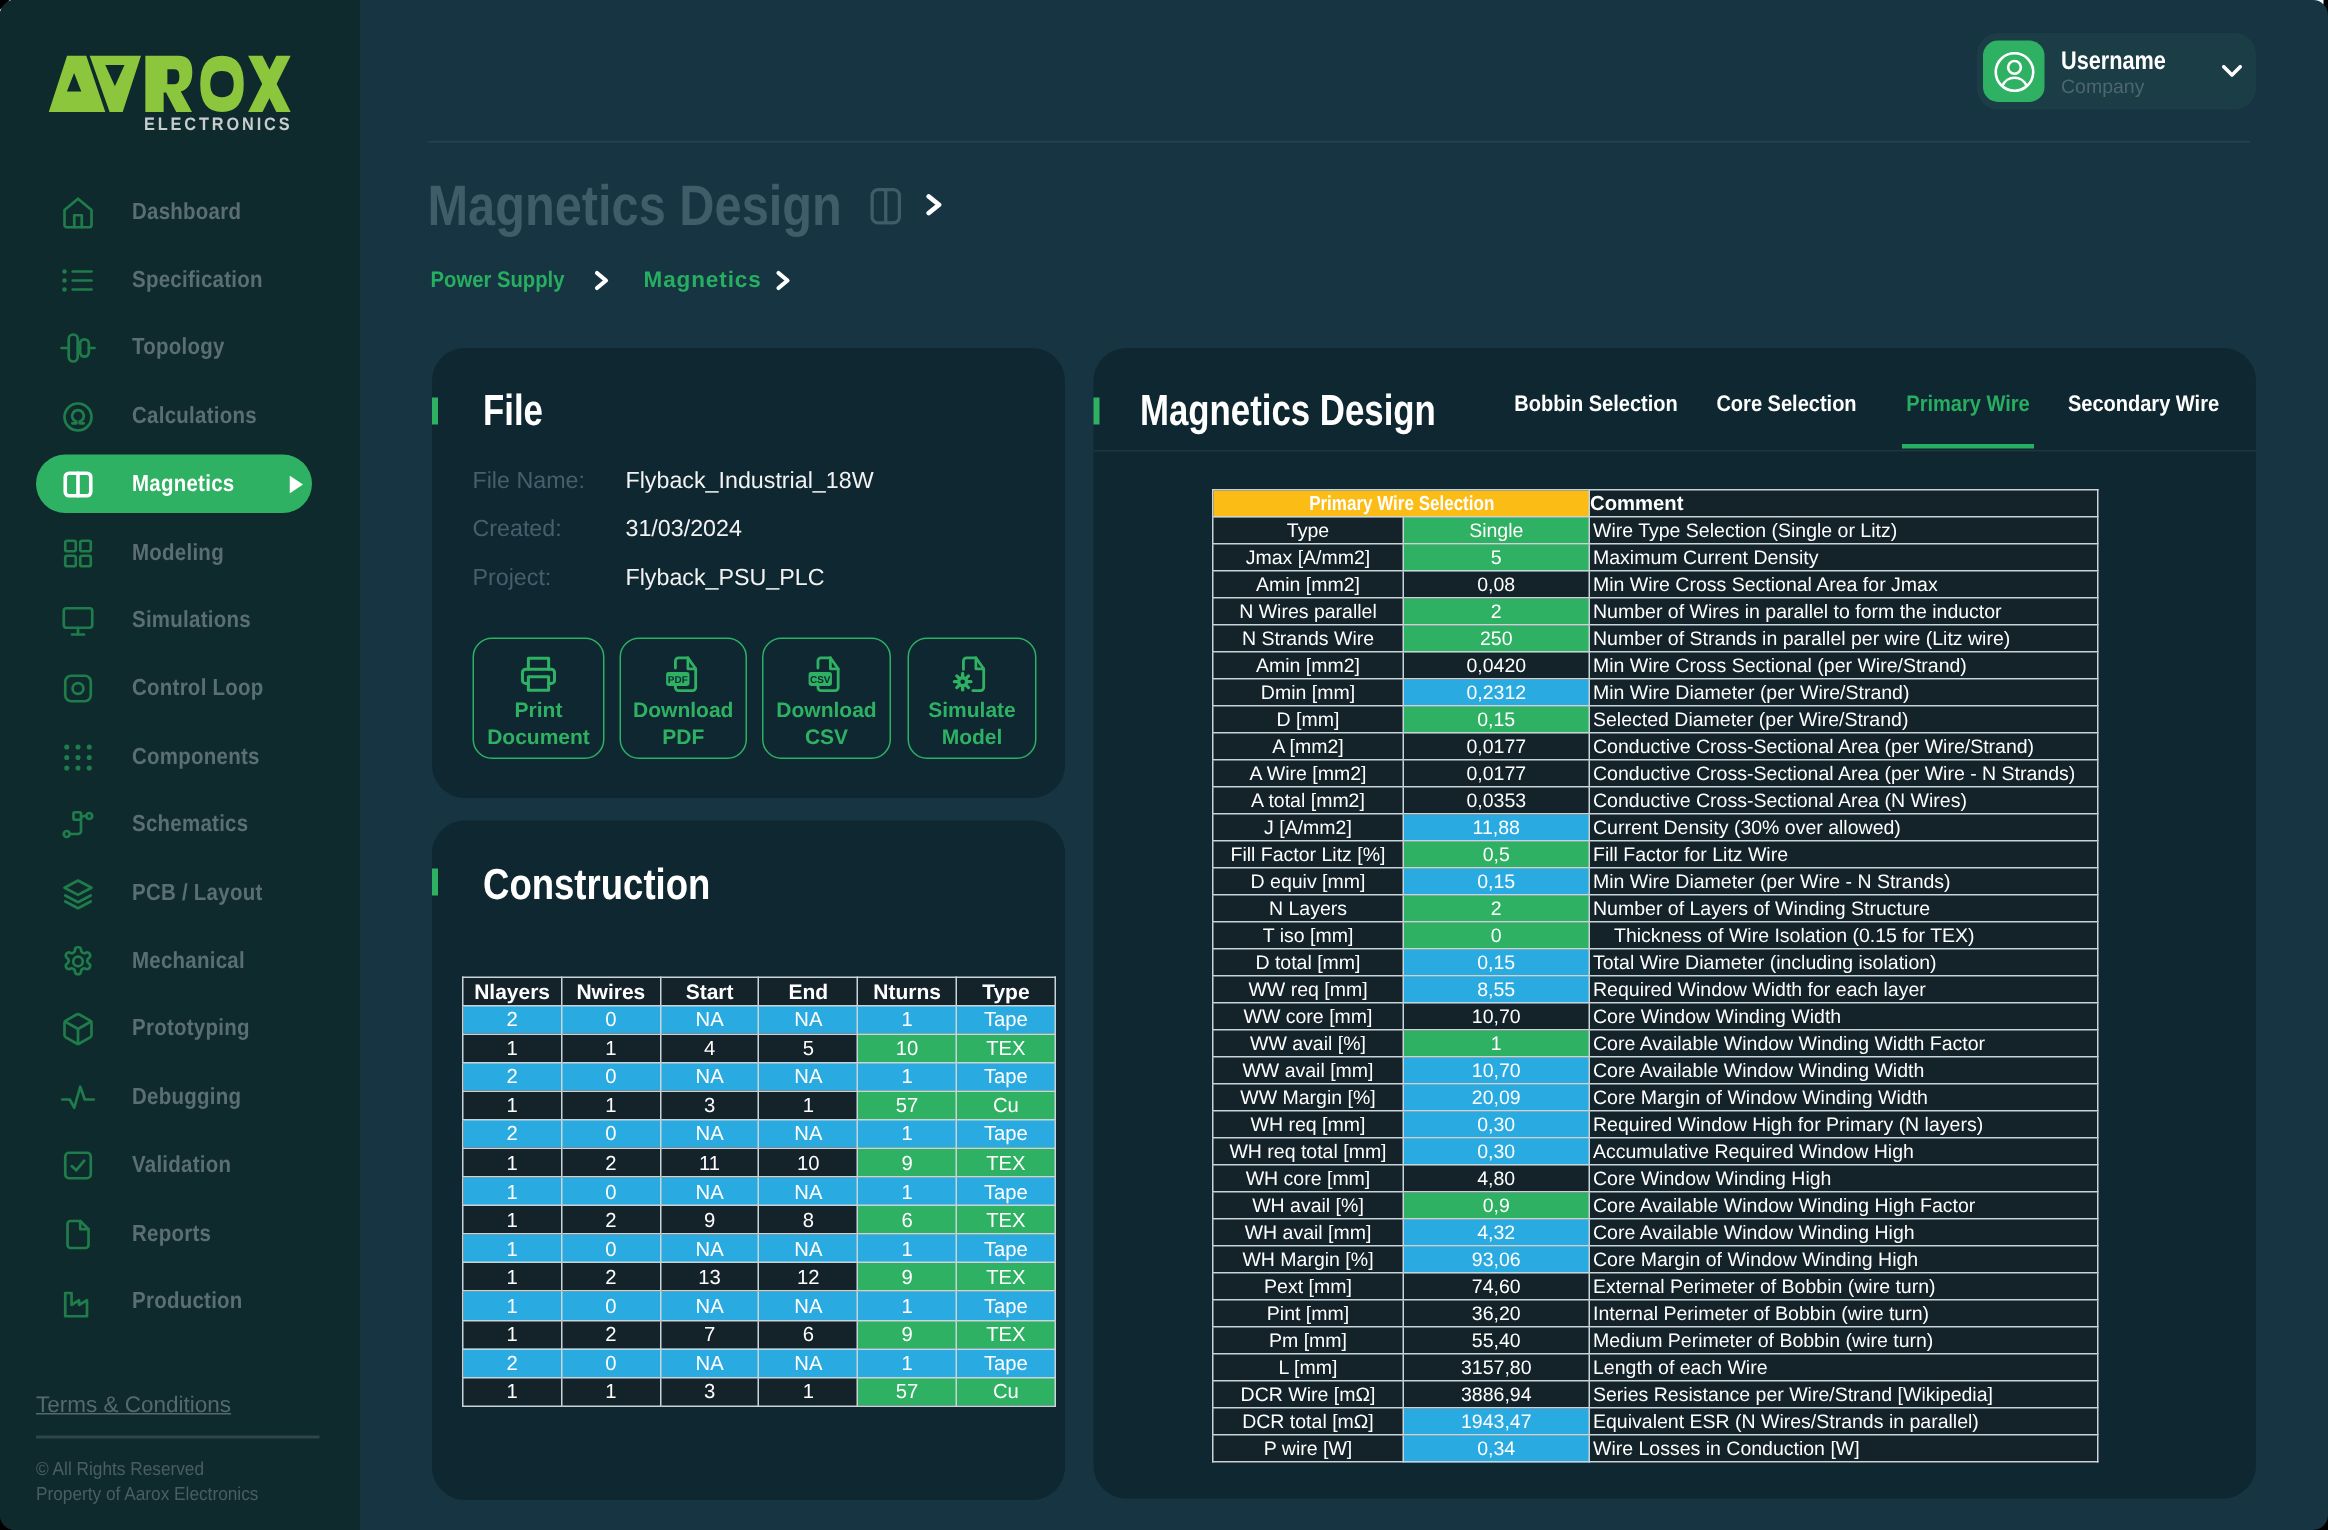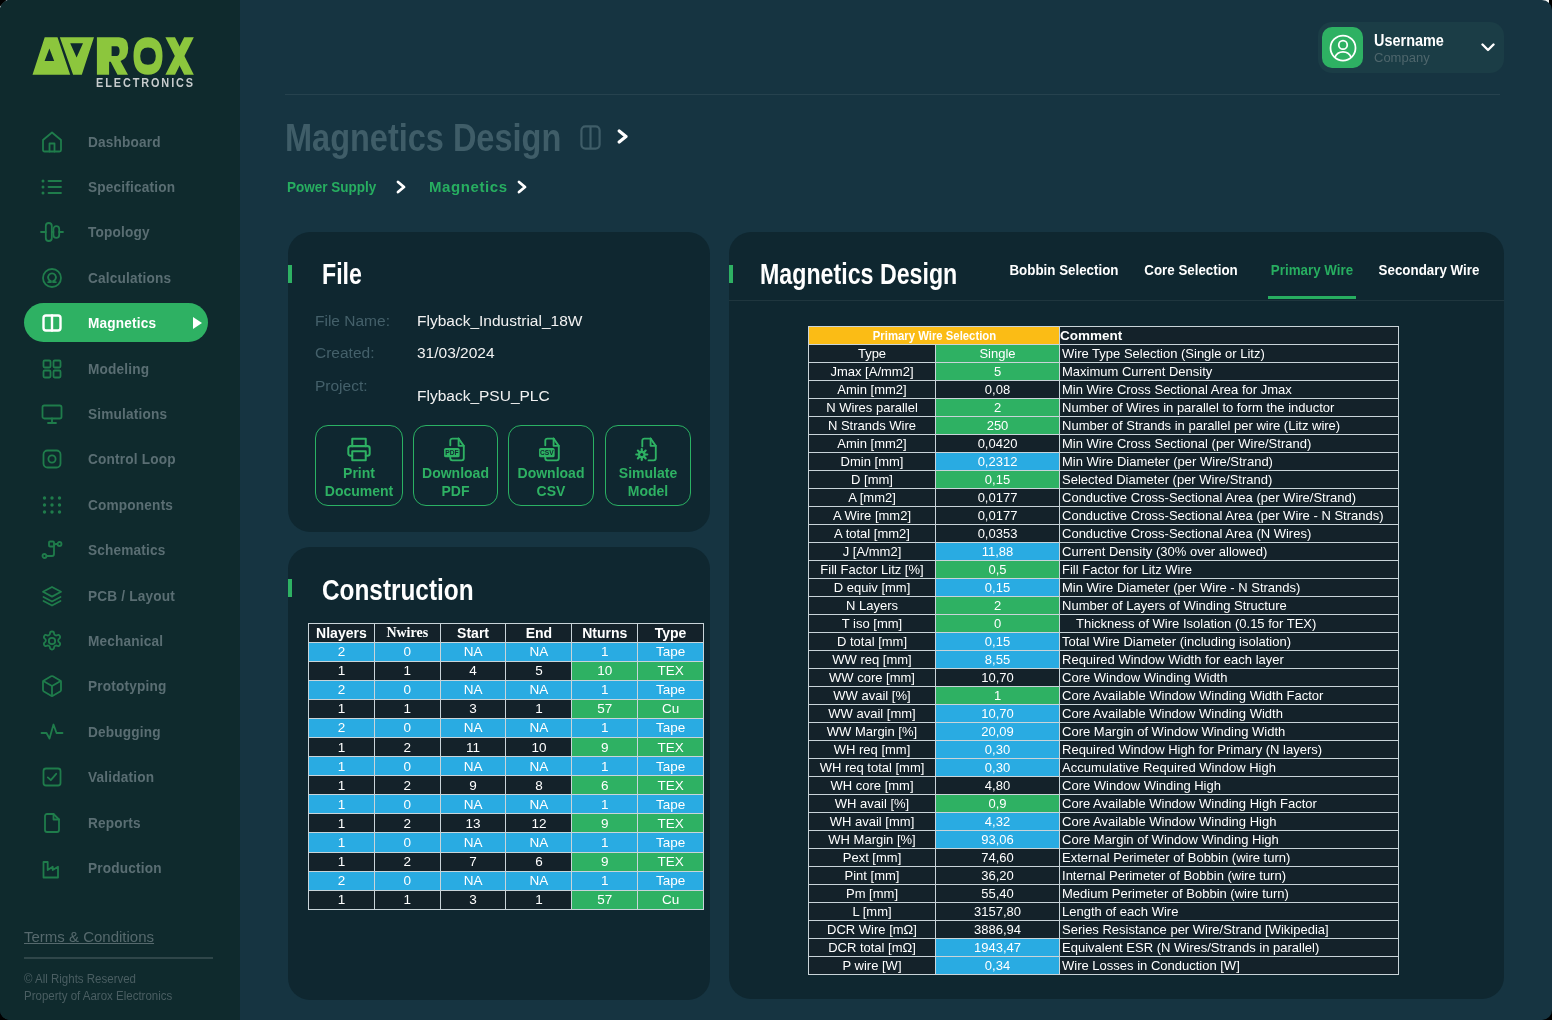--- a/index.html
+++ b/index.html
@@ -223,21 +223,21 @@
       <polyline points="2,2 8,7 2,12"></polyline>
     </svg>
 <div class="card" style="left:288px;top:232px;width:422px;height:300px;">
 <div class="accent" style="top:33px;"></div>
 <div class="ctitle" style="left:34px;top:26px;font-size:29px;transform:scaleX(.8);transform-origin:left top;">File</div>
 <div style="position:absolute;left:27px;top:80px;color:#44606A;font-size:15.5px;">File Name:</div>
 <div style="position:absolute;left:129px;top:80px;color:#F2F2F2;font-size:15.5px;">Flyback_Industrial_18W</div>
 <div style="position:absolute;left:27px;top:112px;color:#44606A;font-size:15.5px;">Created:</div>
 <div style="position:absolute;left:129px;top:112px;color:#F2F2F2;font-size:15.5px;">31/03/2024</div>
 <div style="position:absolute;left:27px;top:145px;color:#44606A;font-size:15.5px;">Project:</div>
-<div style="position:absolute;left:129px;top:155px;color:#F2F2F2;font-size:15.5px;">Flyback_PSU_PLC</div>
+<div style="position:absolute;left:129px;top:145px;color:#F2F2F2;font-size:15.5px;">Flyback_PSU_PLC</div>
 <div style="position:absolute;left:27px;top:193px;width:88px;height:81px;border:1.5px solid #2AB163;border-radius:13px;">
         <div style="position:absolute;left:50%;top:10px;transform:translateX(-50%);"><svg width="27" height="27" viewBox="0 0 24 24" fill="none" stroke="#2EB163" stroke-width="1.8" stroke-linecap="round" stroke-linejoin="round">
             <polyline points="6 9 6 2.5 18 2.5 18 9"></polyline>
             <path d="M6 17.5H4.5a2 2 0 0 1-2-2V11a2 2 0 0 1 2-2h15a2 2 0 0 1 2 2v4.5a2 2 0 0 1-2 2H18"></path>
             <rect x="6" y="13.5" width="12" height="8"></rect>
           </svg></div>
         <div style="position:absolute;left:0;top:39px;width:100%;text-align:center;color:#2EB163;font-size:14px;font-weight:bold;line-height:17.5px;">Print<br>Document</div>
       </div>
 <div style="position:absolute;left:125px;top:193px;width:85px;height:81px;border:1.5px solid #2AB163;border-radius:13px;">
         <div style="position:absolute;left:50%;top:10px;transform:translateX(-50%);"><svg width="27" height="27" viewBox="0 0 26 26" fill="none" stroke="#2EB163" stroke-width="1.8" stroke-linecap="round" stroke-linejoin="round">
@@ -276,25 +276,25 @@
               <line x1="9.19" y1="15.61" x2="10.75" y2="14.05"></line>
             </g>
             <circle cx="7" cy="17.8" r="1.5" fill="#0F2730" stroke="none"></circle>
           </svg></div>
         <div style="position:absolute;left:0;top:39px;width:100%;text-align:center;color:#2EB163;font-size:14px;font-weight:bold;line-height:17.5px;">Simulate<br>Model</div>
       </div>
 </div>
 <div class="card" style="left:288px;top:547px;width:422px;height:453px;">
 <div class="accent" style="top:31.5px;"></div>
 <div class="ctitle" style="position:absolute;left:34px;top:27px;font-size:29px;transform:scaleX(.84);transform-origin:left top;white-space:nowrap;">Construction</div>
-<table class="ctab" style="position:absolute;left:20px;top:76px;width:396px;table-layout:fixed;font-size:13.5px;">
+<table class="ctab" style="position:absolute;left:20px;top:104px;width:396px;table-layout:fixed;font-size:13.5px;">
 <tbody>
           <tr style="height:18.5px;">
             <th class="cell-d" style="font-size:14px;">Nlayers</th>
-            <th class="cell-d" style="font-size:14px;font-family:Liberation Serif, serif;">Nwires</th>
+            <th class="cell-d" style="font-size:14px;">Nwires</th>
             <th class="cell-d" style="font-size:14px;">Start</th>
             <th class="cell-d" style="font-size:14px;">End</th>
             <th class="cell-d" style="font-size:14px;">Nturns</th>
             <th class="cell-d" style="font-size:14px;">Type</th>
           </tr>
 <tr style="height:19.1px;">
             <td class="cell-b">2</td>
             <td class="cell-b">0</td>
             <td class="cell-b">NA</td>
             <td class="cell-b">NA</td>

